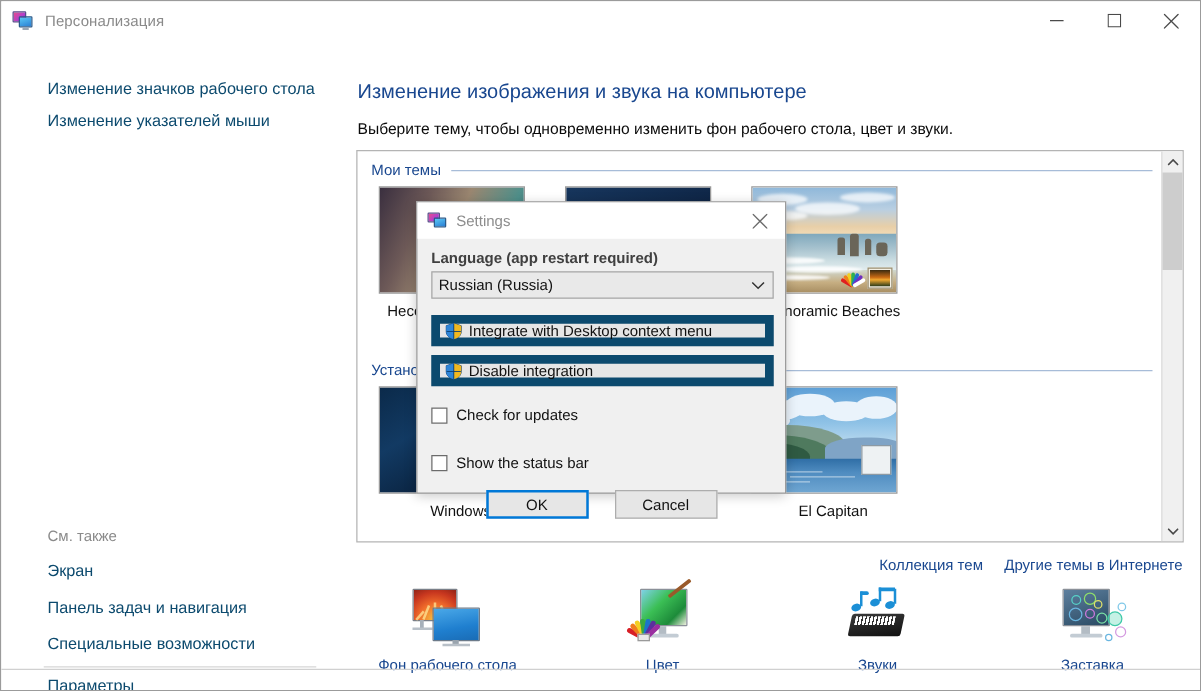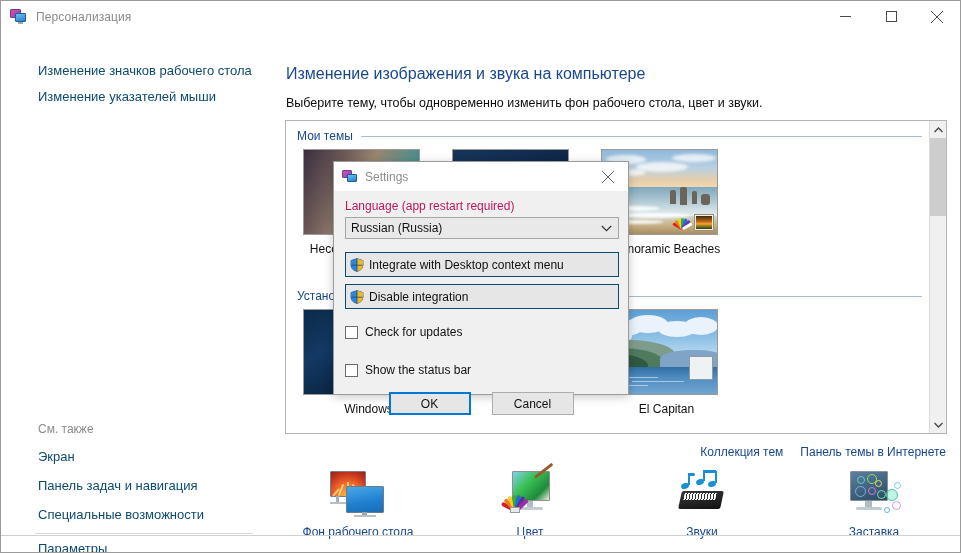--- a/index.html
+++ b/index.html
@@ -309,30 +309,30 @@
     background: linear-gradient(160deg,#5bc8f5 0%, #2a7fd4 100%);
     border: 1px solid #2a5a8a; border-radius:1px;
   }
   #dlg-title { font-size: 12px; color: #8d8d8d; }
   #dlg-close {
     position: absolute; right: 0; top: 0; width: 40px; height: 29px;
     display:flex; align-items:center; justify-content:center; color:#6a6a6a;
   }
 
   #dlg-body { position: relative; padding: 0 11px; }
-  #lang-label { margin-top: 8px; font-size: 12px; color: #be185d; }
+  #lang-label { margin-top: 8px; font-size: 12px; color: #404040; font-weight: bold; }
   #lang-select {
     margin-top: 4px; height: 22px; width: 274px;
     background: #e9e9e9; border: 1px solid #a6a6a6;
     display: flex; align-items: center; justify-content: space-between;
     padding: 0 6px 0 5px; font-size: 12px; color: #111;
   }
   .btnrow { margin-top: 13px; }
   .dlg-wide-btn {
-    width: 274px; height: 25px; background: #e6e6e6; border: 1px solid #0c4a6e;
+    width: 274px; height: 25px; background: #e6e6e6; border: 7px solid #0c4a6e;
     display: flex; align-items: center; gap: 5px; padding-left: 4px;
     font-size: 12px; color: #111;
   }
   .dlg-wide-btn + .dlg-wide-btn { margin-top: 7px; }
   .chkrow { display:flex; align-items:center; gap:7px; font-size:12px; color:#111; }
   #chk-updates { margin-top: 16px; }
   #chk-status { margin-top: 24px; }
   .chkbox { width: 13px; height: 13px; background:#fff; border:1px solid #6b6b6b; flex:0 0 auto; }
   #dlg-buttons {
     margin-top: 15px; display:flex; justify-content:center; gap: 21px;
@@ -501,21 +501,21 @@
             </svg>
         </div>
       </div>
     </div>
 
     <div id="links-row">
       <div class="mini-link">
         <span>Коллекция тем</span>
       </div>
       <div class="mini-link">
-        <span>Панель темы в Интернете</span>
+        <span>Другие темы в Интернете</span>
       </div>
     </div>
 
     <div id="bottom-strip">
 
       <div class="bot-item">
         <div class="bot-icon ic-db">
           <div class="m1">
             <div class="m1ray" style="left:16px; top:10px; width:2px; height:14px;"></div>
             <div class="m1ray" style="left:9px;  top:12px; width:2px; height:12px; transform:rotate(22deg);"></div>

